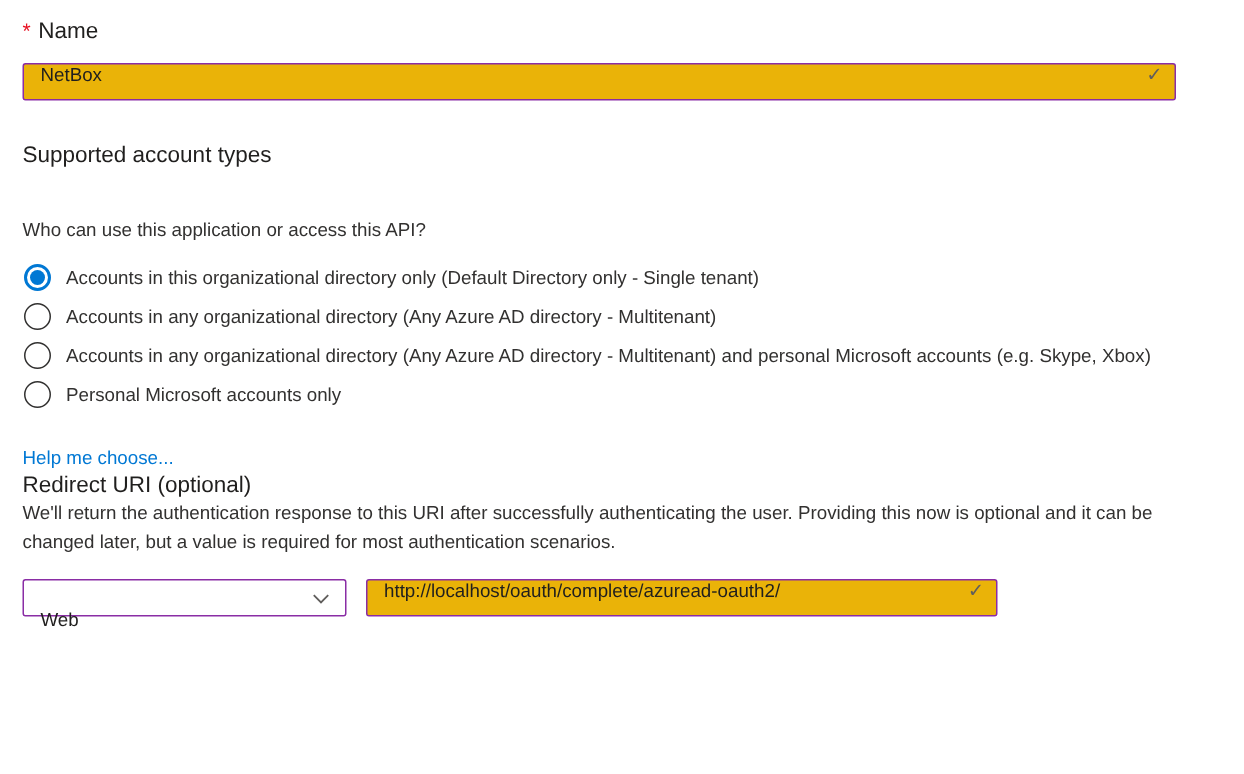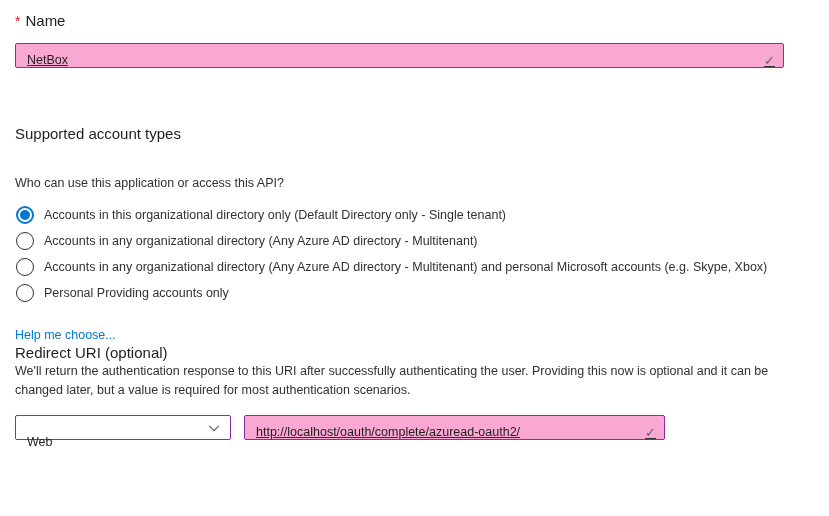--- a/index.html
+++ b/index.html
@@ -33,24 +33,23 @@
     line-height: 19px;
     color: var(--text-body, #323130);
   }
   
   .field-wrap {
     box-sizing: border-box;
     height: 25px;
     border: 1.5px solid var(--dirty-purple, #8a2da5);
     border-radius: 2px;
     display: flex;
-    align-items: flex-end;
-    background: #f9a8d4;
+    align-items: flex-start;
+    background: #eab308;
     padding: 0 8px 0 11px;
-    text-decoration: underline;
   }
   .field-wrap input {
     flex: 1;
     border: none;
     outline: none;
     padding: 0;
     margin: 0;
     font-family: "Liberation Sans", sans-serif;
     font-size: 12.5px;
     color: var(--text-dark, #201f1e);
@@ -61,21 +60,21 @@
     color: var(--icon-gray, #605e5c);
     font-size: 13px;
     line-height: 1;
     margin-left: 8px;
     flex: 0 0 auto;
   }
   
   .name-desc { margin-top: 13px; }
   .name-field { margin-top: 12px; width: 100%; }
   
-  .acct-heading { margin-top: 56px; }
+  .acct-heading { margin-top: 27px; }
   .acct-question { margin-top: 31px; }
   .radio-group { margin-top: 9px; }
   .radio-row {
     display: flex;
     align-items: center;
     height: 26px;
     cursor: pointer;
   }
   .radio-circle {
     box-sizing: border-box;
@@ -174,21 +173,21 @@
     <div class="radio-row">
       <span class="radio-circle"></span>
       <span class="radio-label">Accounts in any organizational directory (Any Azure AD directory - Multitenant)</span>
     </div>
     <div class="radio-row">
       <span class="radio-circle"></span>
       <span class="radio-label">Accounts in any organizational directory (Any Azure AD directory - Multitenant) and personal Microsoft accounts (e.g. Skype, Xbox)</span>
     </div>
     <div class="radio-row">
       <span class="radio-circle"></span>
-      <span class="radio-label">Personal Providing accounts only</span>
+      <span class="radio-label">Personal Microsoft accounts only</span>
     </div>
   </div>
 
   <a class="help-link" href="#">Help me choose...</a>
 
   
   <div class="section-heading redirect-heading">Redirect URI (optional)</div>
   <div class="desc-text redirect-desc">We'll return the authentication response to this URI after successfully authenticating the user. Providing this now is optional and it can be changed later, but a value is required for most authentication scenarios.</div>
 
   <div class="redirect-controls">

